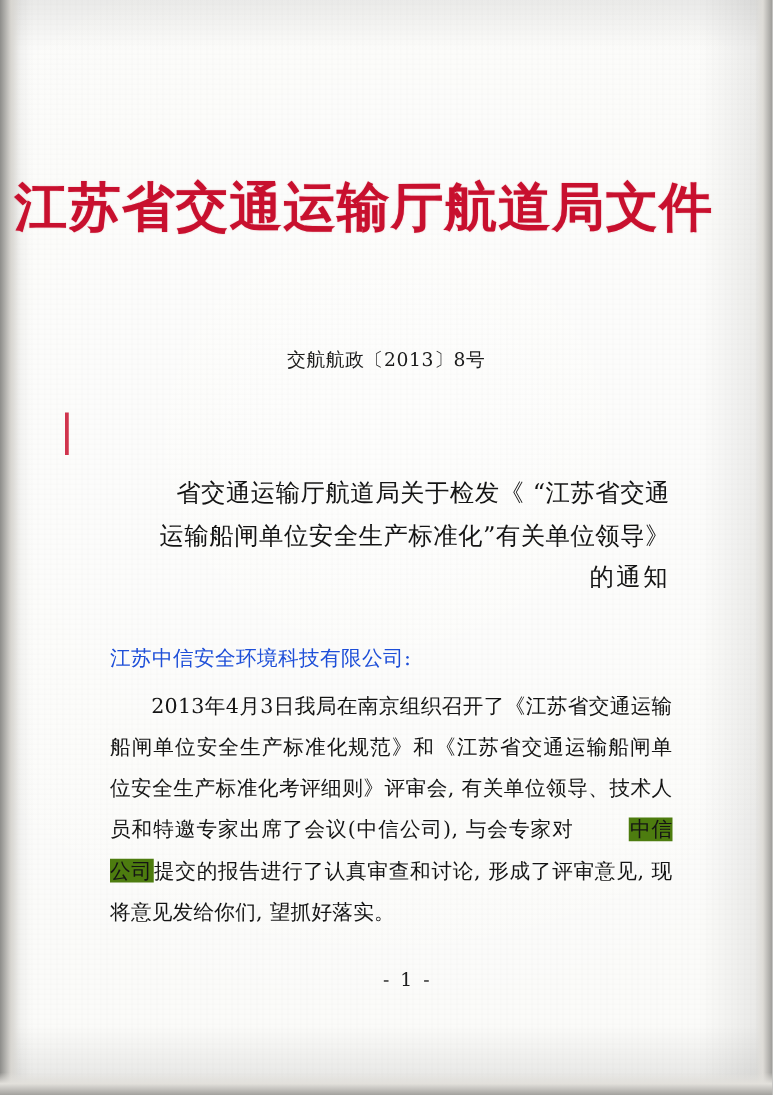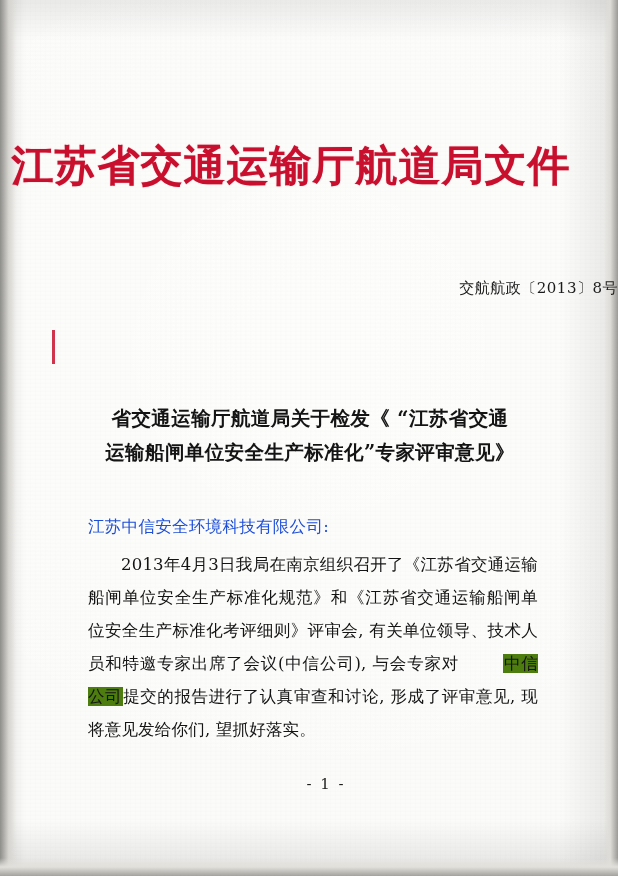--- a/index.html
+++ b/index.html
@@ -78,48 +78,47 @@
     line-height: 1.1;
     text-shadow: 0 0 1px rgba(200,16,46,0.5);
     white-space: nowrap;
   }
 
   .doc-number {
     position: absolute;
     top: 279px;
     left: 0;
     width: 618px;
-    text-align: right;
+    text-align: center;
     font-size: 15px;
     color: #1b1b1b;
     letter-spacing: 0.5px;
   }
 
   .red-rule {
     position: absolute;
     top: 330px;
     left: 52px;
     width: 3px;
     height: 34px;
     background: #c8102e;
     opacity: 0.85;
   }
 
   .title-block {
     position: absolute;
     top: 378px;
     left: 84px;
     width: 452px;
-    text-align: center;
+    text-align: right;
     font-size: 19.5px;
-    font-weight: bold;
+    font-weight: normal;
     line-height: 1.72;
     color: #141414;
     letter-spacing: 0.4px;
-    margin-top: 24px;
   }
   .title-line {
     display: block;
     white-space: nowrap;
   }
   .title-line.last {
     letter-spacing: 2px;
   }
 
   .addressee {
@@ -180,21 +179,22 @@
   <div class="edge-bottom"></div>
 
   <div class="masthead">江苏省交通运输厅航道局文件</div>
 
   <div class="doc-number">交航航政〔2013〕8号</div>
 
   <div class="red-rule"></div>
 
   <div class="title-block">
     <span class="title-line">省交通运输厅航道局关于检发《 “江苏省交通</span>
-    <span class="title-line">运输船闸单位安全生产标准化”专家评审意见》</span>
+    <span class="title-line">运输船闸单位安全生产标准化”有关单位领导》</span>
+    <span class="title-line last">的通知</span>
   </div>
 
   <div class="addressee">江苏中信安全环境科技有限公司:</div>
 
   <div class="body-text">
     <p><span>2013年4月3日我局在南京组织召开了《江苏省交通运输船闸单位安全生产标准化规范》和《江苏省交通运输船闸单位安全生产标准化考评细则》评审会, 有关单位领导、技术人员和特邀专家出席了会议(中信公司), 与会专家对</span><span class="hl">中信公司</span><span>提交的报告进行了认真审查和讨论, 形成了评审意见, 现将意见发给你们, 望抓好落实。</span></p>
   </div>
 
   <div class="page-number">
     <span class="pn-inner">- 1 -</span>

